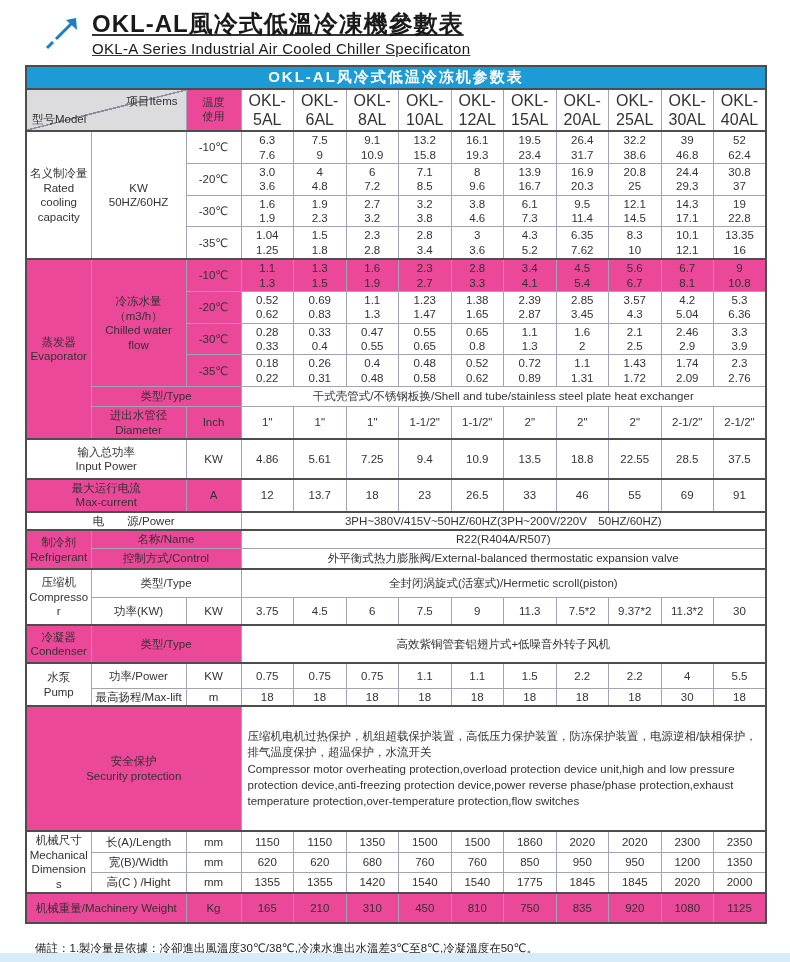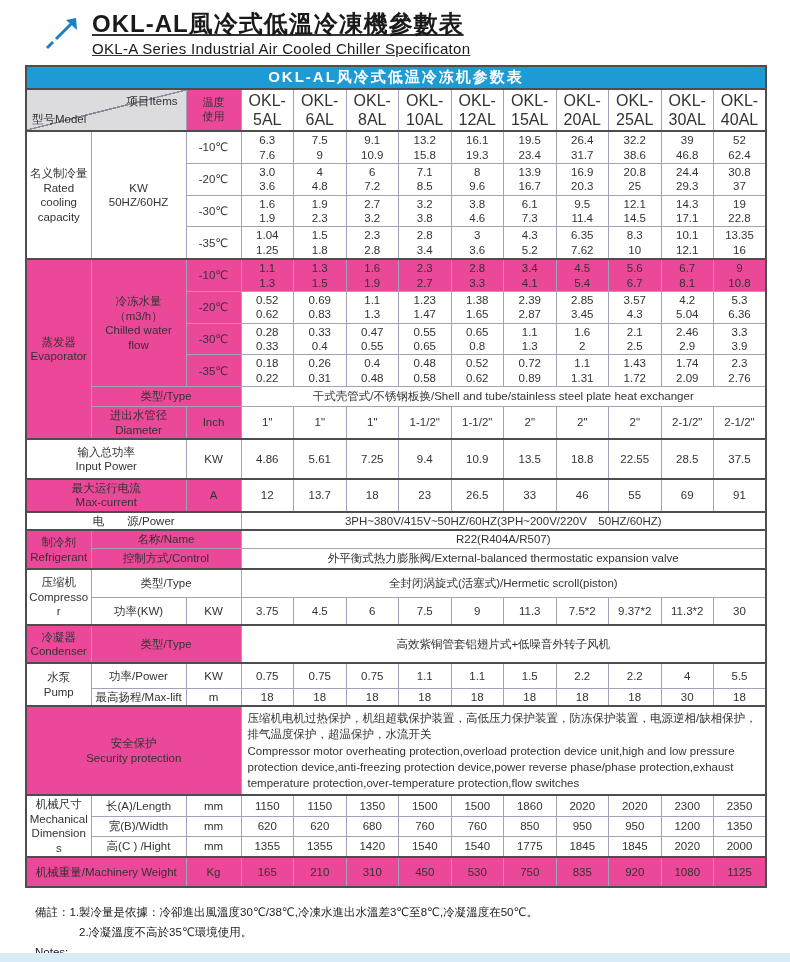--- a/index.html
+++ b/index.html
@@ -25,21 +25,21 @@
   }
   td.ttl{
     background:#1d9bd5;color:#fff;font-size:15px;font-weight:bold;
     letter-spacing:2px;border-color:#1d9bd5;
   }
   tr.sec td{border-top:2px solid #4d4d4d;}
   .gray{background:#ec4899;}
   .model{font-size:16px;line-height:1.2;}
   .th2{font-size:11px;}
   .num{font-size:11.5px;}
-  .sectext{text-align:left;padding:3px 6px;line-height:1.4;}
+  .sectext{text-align:left;padding:21px 6px;line-height:1.4;}
   .sectext .en{margin-top:1px;}
   td.corner{position:relative;padding:12px;
     background:
       linear-gradient(to bottom right,
         rgba(0,0,0,0) calc(50% - 0.8px), #8d8da2 calc(50% - 0.8px),
         #8d8da2 calc(50% + 0.8px), rgba(0,0,0,0) calc(50% + 0.8px)),
       #dcdcdf;}
   td.corner .cm{position:absolute;left:5px;bottom:4px;font-size:11.5px;}
   td.corner .ci{position:absolute;right:8px;top:4px;font-size:11.5px;}
 
@@ -371,21 +371,21 @@
         <td class="num">2020</td>
         <td class="num">2000</td>
       </tr>
       <tr class="sec" style="height: 30px;">
         <td colspan="2" class="gray">机械重量/Machinery Weight</td>
         <td class="gray">Kg</td>
         <td class="num gray">165</td>
         <td class="num gray">210</td>
         <td class="num gray">310</td>
         <td class="num gray">450</td>
-        <td class="num gray">530</td>
+        <td class="num gray">810</td>
         <td class="num gray">750</td>
         <td class="num gray">835</td>
         <td class="num gray">920</td>
         <td class="num gray">1080</td>
         <td class="num gray">1125</td>
       </tr>
     </tbody>
 </table>
 
 <div class="notes">

